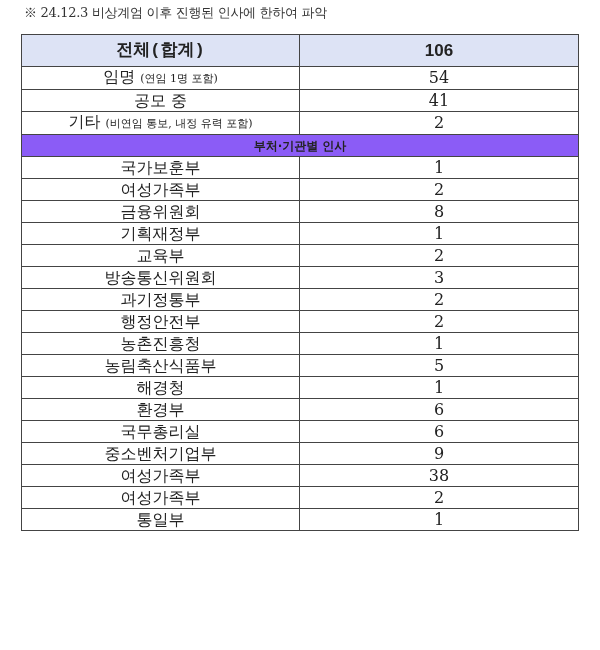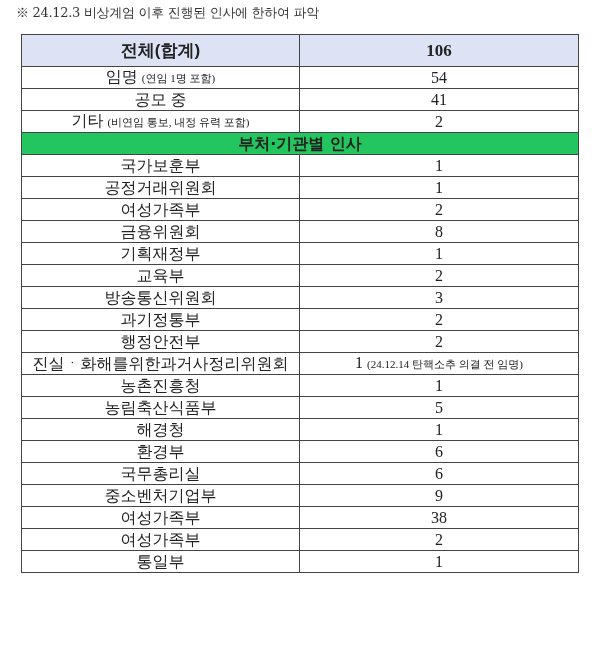--- a/index.html
+++ b/index.html
@@ -1,29 +1,29 @@
 <!DOCTYPE html>
 <html><head>
   <meta charset="utf-8">
   <style>
     html, body { margin: 0; padding: 0; background: #ffffff; }
     body { width: 600px; height: 650px; position: relative; overflow: hidden;
            font-family: "DejaVu Serif", "Liberation Serif", serif; color: #222; }
-    .note { position: absolute; left: 16px; top: 4px; font-size: 13px; color: #333;
+    .note { position: absolute; left: 24px; top: 4px; font-size: 13px; color: #333;
             letter-spacing: -0.3px; white-space: nowrap; }
     table { position: absolute; left: 21px; top: 34px; width: 555px;
             border-collapse: collapse; table-layout: fixed; }
     td { border: 1px solid #444; text-align: center; padding: 0; height: 21px;
-         font-size: 16px; line-height: 20px; white-space: nowrap; overflow: hidden; font-family: Liberation Serif, serif; }
+         font-size: 16px; line-height: 20px; white-space: nowrap; overflow: hidden; }
     td.c1 { width: 277px; }
     td.c2 { width: 278px; }
     tr.total td { height: 31px; background: #dde3f5; font-weight: bold; font-size: 17px;
-                  font-family: Liberation Sans, sans-serif; }
-    tr.total td.c2 { font-family: Liberation Serif, serif; }
-    tr.section td { background: #22c55e; font-weight: bold; font-size: 16px;
+                  font-family: Liberation Mono, monospace; }
+    tr.total td.c2 { font-family: Liberation Sans, sans-serif; }
+    tr.section td { background: #8b5cf6; font-weight: bold; font-size: 12px;
                     font-family: "DejaVu Sans", "Liberation Sans", sans-serif; }
     .small { font-size: 11px; }
   </style>
 </head>
 <body>
 
 <div class="note">※ 24.12.3 비상계엄 이후 진행된 인사에 한하여 파악</div>
 
 <table>
   <tbody>
@@ -46,24 +46,20 @@
     <tr class="section">
       <td colspan="2">부처·기관별 인사</td>
     </tr>
   </tbody>
   <tbody id="agency-rows">
       <tr>
         <td class="c1">국가보훈부</td>
         <td class="c2"><span>1</span></td>
       </tr>
       <tr>
-        <td class="c1">공정거래위원회</td>
-        <td class="c2"><span>1</span></td>
-      </tr>
-      <tr>
         <td class="c1">여성가족부</td>
         <td class="c2"><span>2</span></td>
       </tr>
       <tr>
         <td class="c1">금융위원회</td>
         <td class="c2"><span>8</span></td>
       </tr>
       <tr>
         <td class="c1">기획재정부</td>
         <td class="c2"><span>1</span></td>
@@ -76,24 +72,20 @@
         <td class="c1">방송통신위원회</td>
         <td class="c2"><span>3</span></td>
       </tr>
       <tr>
         <td class="c1">과기정통부</td>
         <td class="c2"><span>2</span></td>
       </tr>
       <tr>
         <td class="c1">행정안전부</td>
         <td class="c2"><span>2</span></td>
-      </tr>
-      <tr>
-        <td class="c1">진실ㆍ화해를위한과거사정리위원회</td>
-        <td class="c2"><span>1</span> <span class="small">(24.12.14 탄핵소추 의결 전 임명)</span></td>
       </tr>
       <tr>
         <td class="c1">농촌진흥청</td>
         <td class="c2"><span>1</span></td>
       </tr>
       <tr>
         <td class="c1">농림축산식품부</td>
         <td class="c2"><span>5</span></td>
       </tr>
       <tr>

